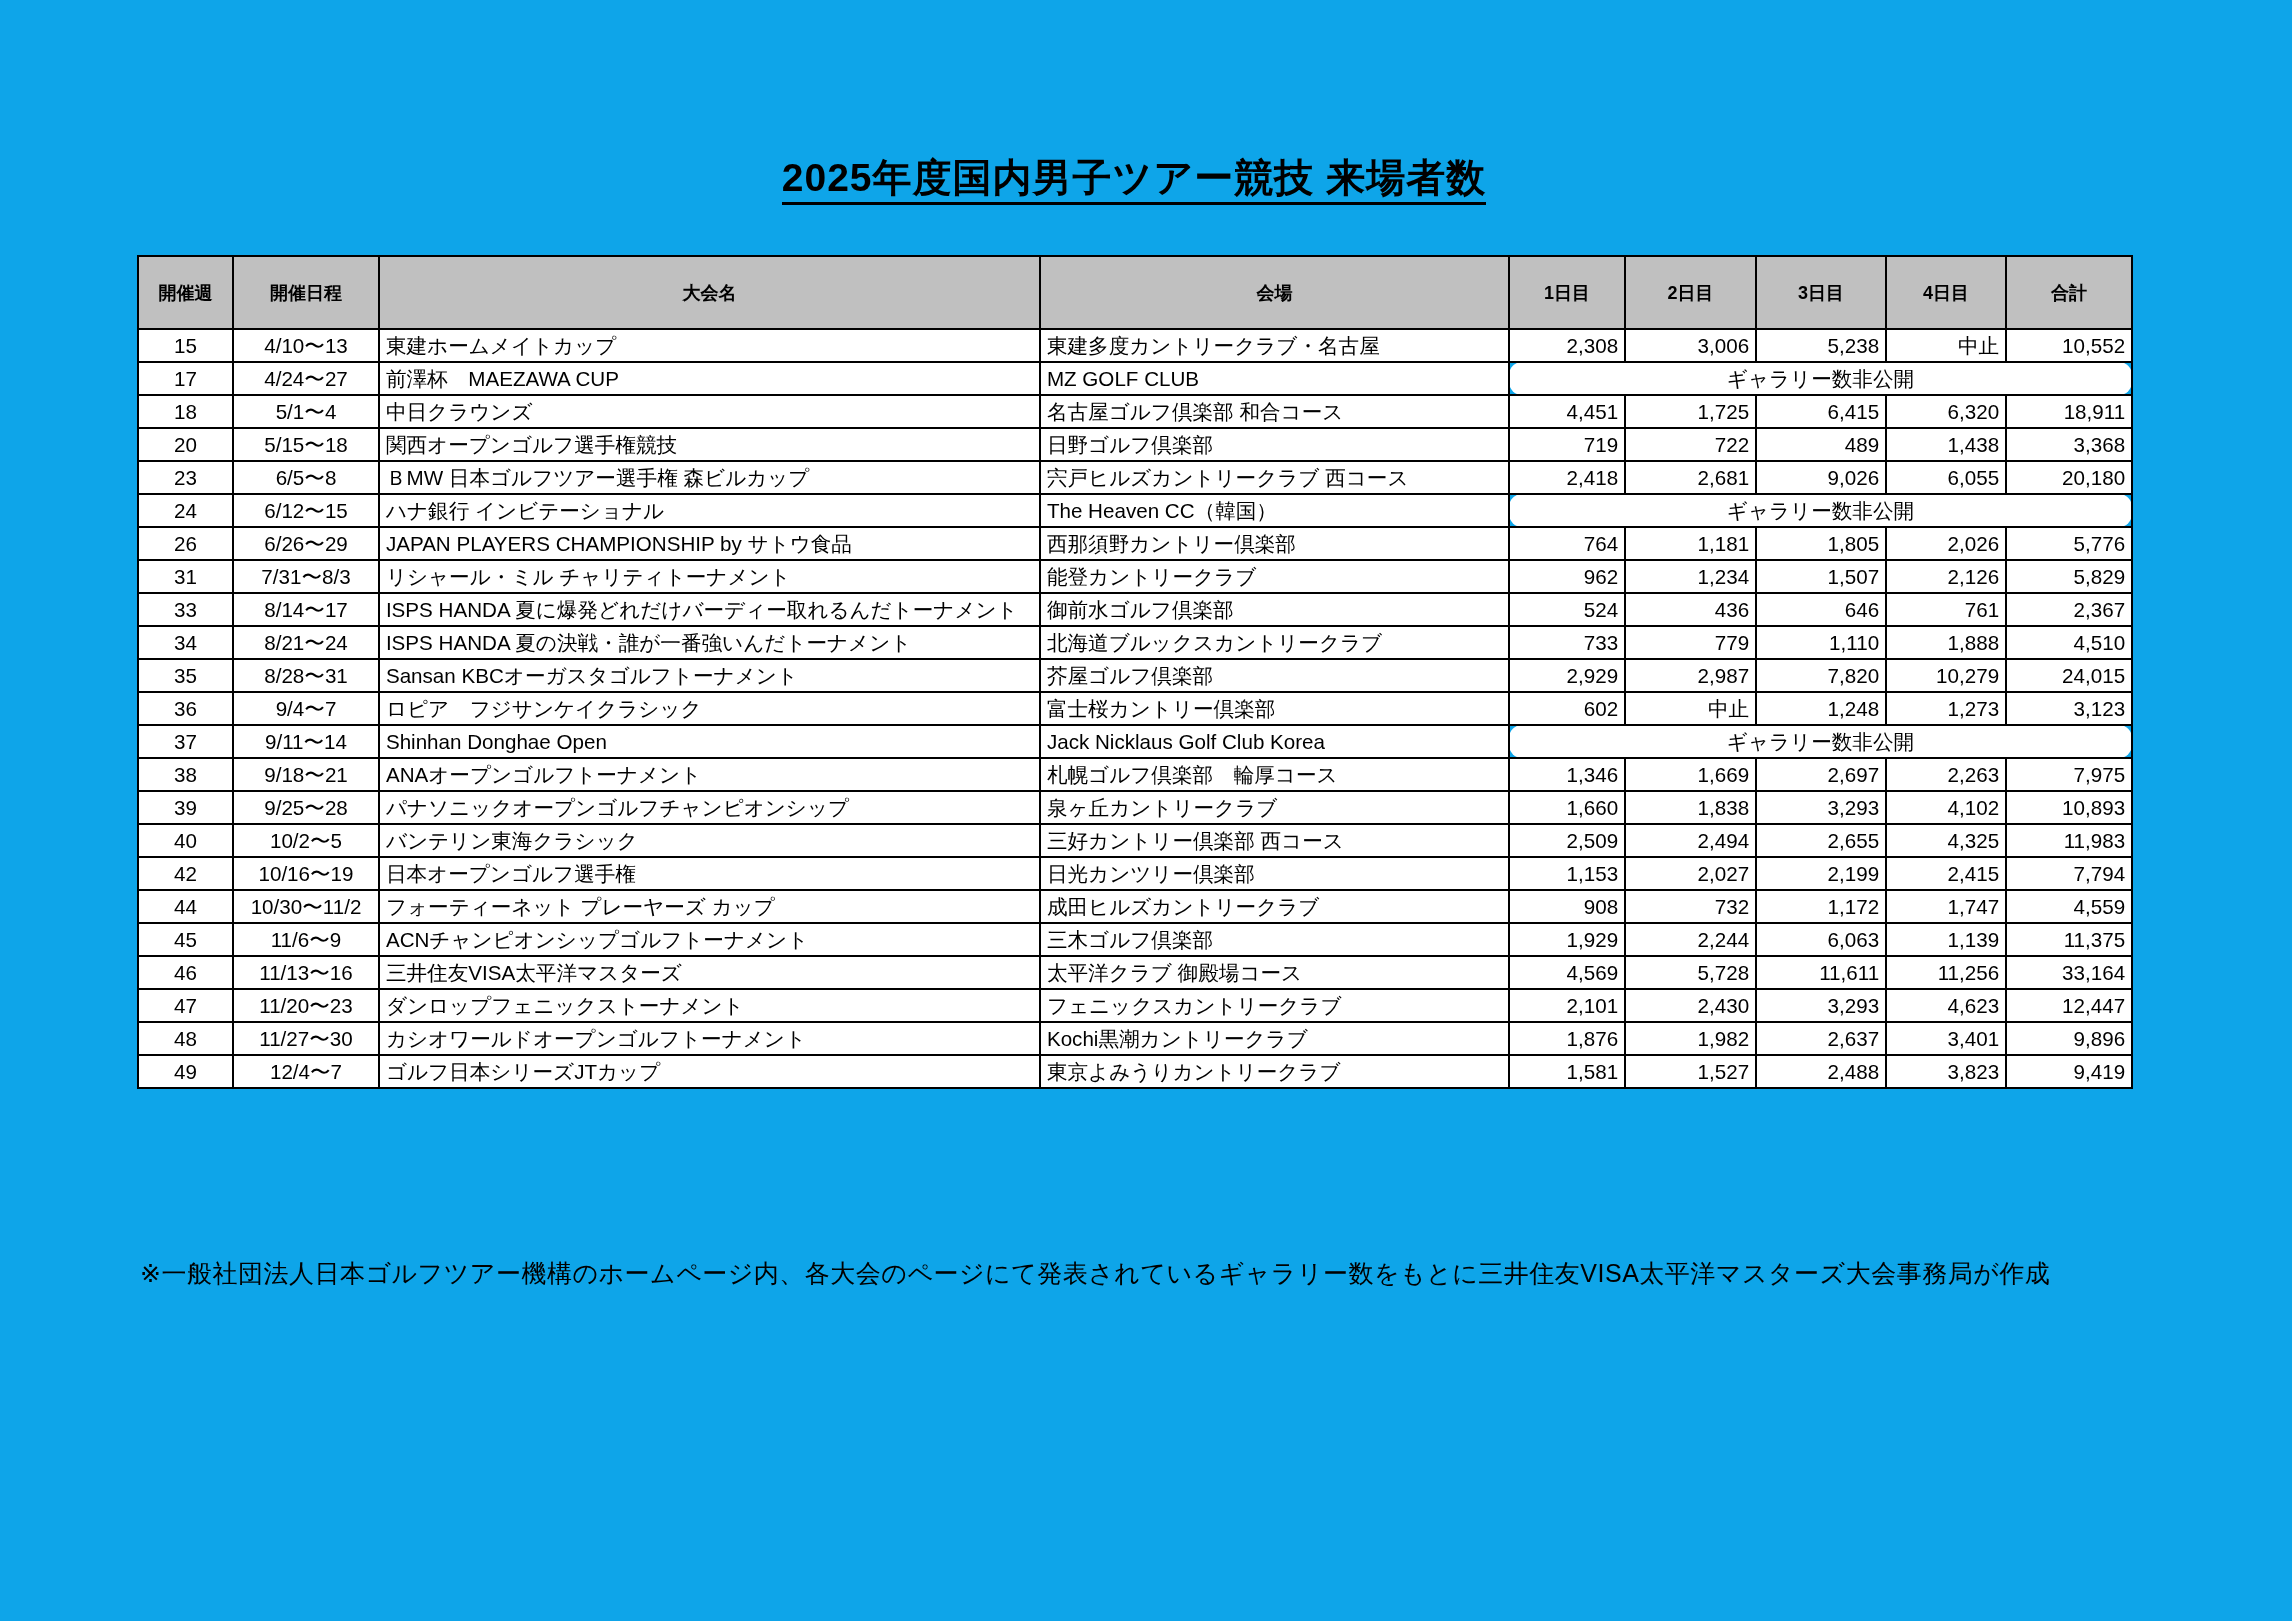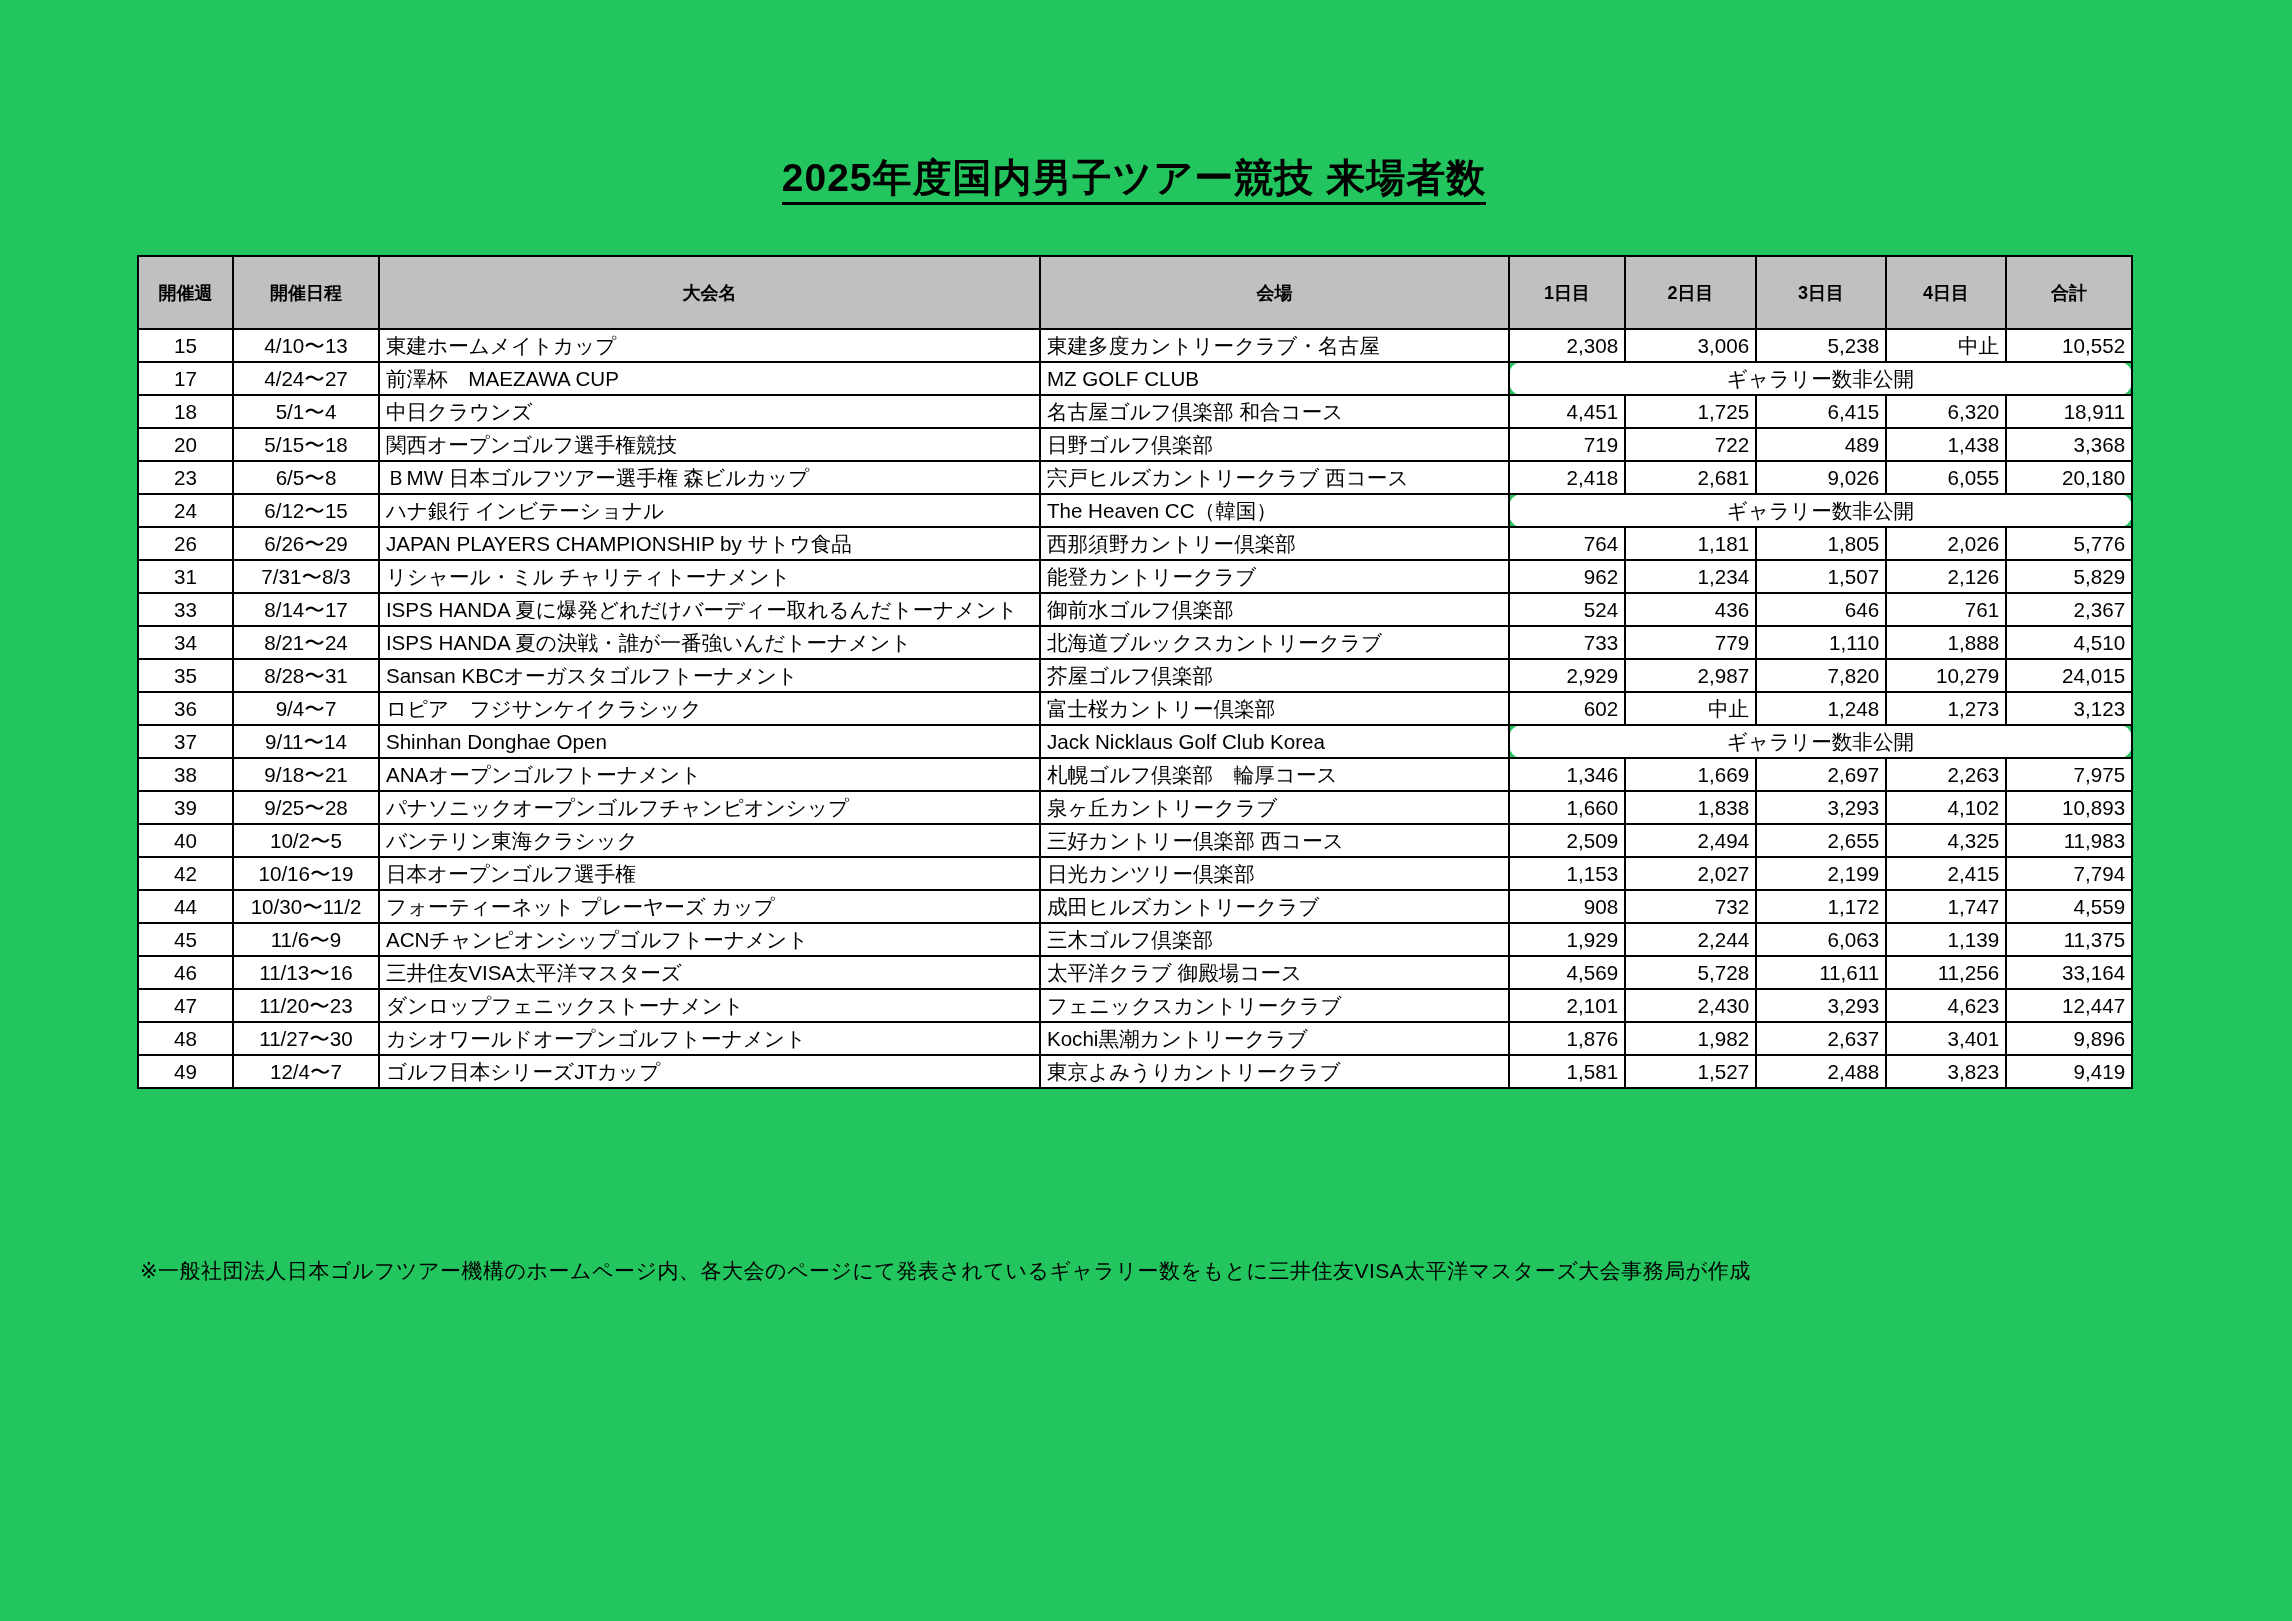--- a/index.html
+++ b/index.html
@@ -1,19 +1,19 @@
 <!DOCTYPE html>
 <html lang="ja"><head>
 <meta charset="utf-8">
 <style>
   html,body{margin:0;padding:0;background:#e8e8e8;}
   .page{
     position:relative;
     width:2293px;height:1621px;
-    background:#22c55e;
+    background:#0ea5e9;
     font-family:"Liberation Sans","DejaVu Sans",sans-serif;
     color:#000;
     overflow:hidden;
   }
   .title-wrap{
     position:absolute;top:157px;left:0;width:2268px;
     text-align:center;
   }
   .title-text{
     display:inline-block;
@@ -49,21 +49,21 @@
     background:#ffffff;
   }
   td.c-week{text-align:center;}
   td.c-date{text-align:center;padding-left:7.8px;}
   td.c-name{text-align:left;padding-left:5.9px;}
   td.c-venue{text-align:left;padding-left:5.9px;margin-top:8px;}
   td.c-num{text-align:right;padding-right:6.9px;}
   td.c-merged{text-align:center;border-radius:13px;}
   .footnote{
     position:absolute;left:140px;top:1257px;
-    font-size:21px;
+    font-size:25px;
     letter-spacing:0.5px;
   }
 </style>
 </head>
 <body>
 
 <div class="page">
 
   <div class="title-wrap">
     <span class="title-text">2025年度国内男子ツアー競技 来場者数</span>

